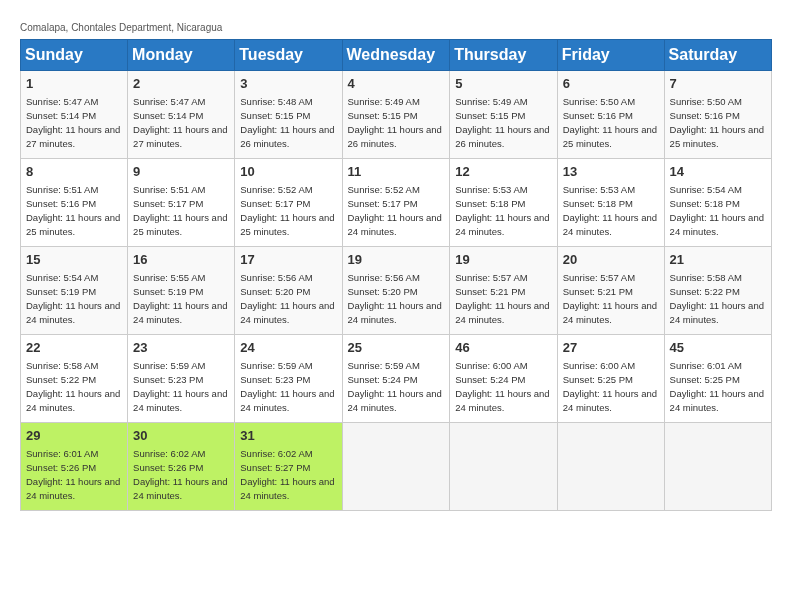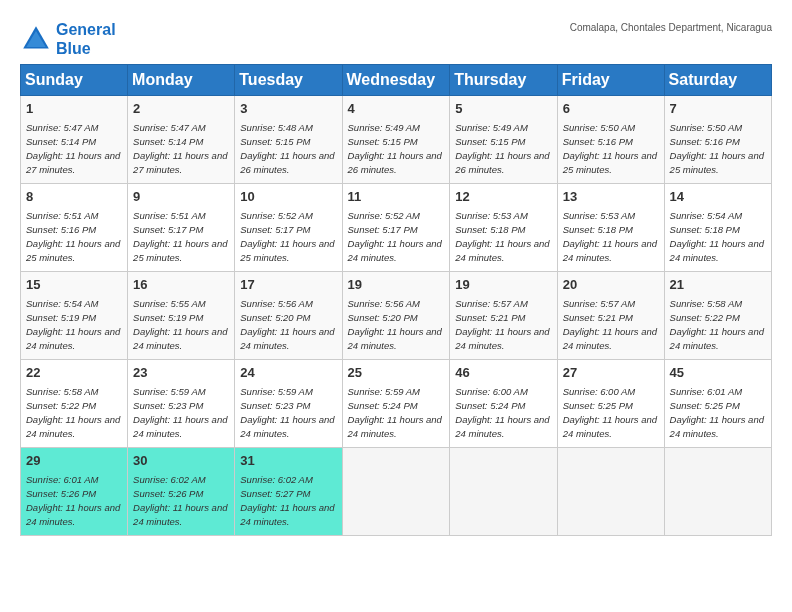--- a/index.html
+++ b/index.html
@@ -68,52 +68,41 @@
       height: 88px;
       width: 108px;
       background: #fff;
       color: #333;
       line-height: 1.4;
     }
     .calendar-table tbody tr:nth-child(odd) td {
       background: #f9f9f9;
     }
     .calendar-table tbody tr:last-child td {
-      background: #5eead4;
+      background: #bef264;
     }
     .day-number {
       font-size: 13px;
       font-weight: bold;
       display: block;
       margin-bottom: 2px;
     }
     .day-content {
       font-size: 9.5px;
       color: #333;
       line-height: 1.45;
-      font-style: italic;
     }
     .empty-cell {
       background: #f5f5f5 !important;
     }
   </style>
 </head>
 <body>
 
 <div class="header-area">
-  <div class="logo">
-    <svg class="logo-icon" viewBox="0 0 40 40">
-      <polygon points="20,4 36,32 4,32" fill="#1a6fc4"></polygon>
-      <polygon points="20,10 32,30 8,30" fill="#4a9fe4" opacity="0.6"></polygon>
-    </svg>
-    <div class="logo-text">
-      <div><span>General</span></div>
-      <div><span>Blue</span></div>
-    </div>
-  </div>
   <div class="title-area">
     <div class="location-title">Comalapa, Chontales Department, Nicaragua</div>
   </div>
 </div>
 
 <table class="calendar-table">
   <thead>
     <tr>
     <th>Sunday</th>
         <th>Monday</th>

